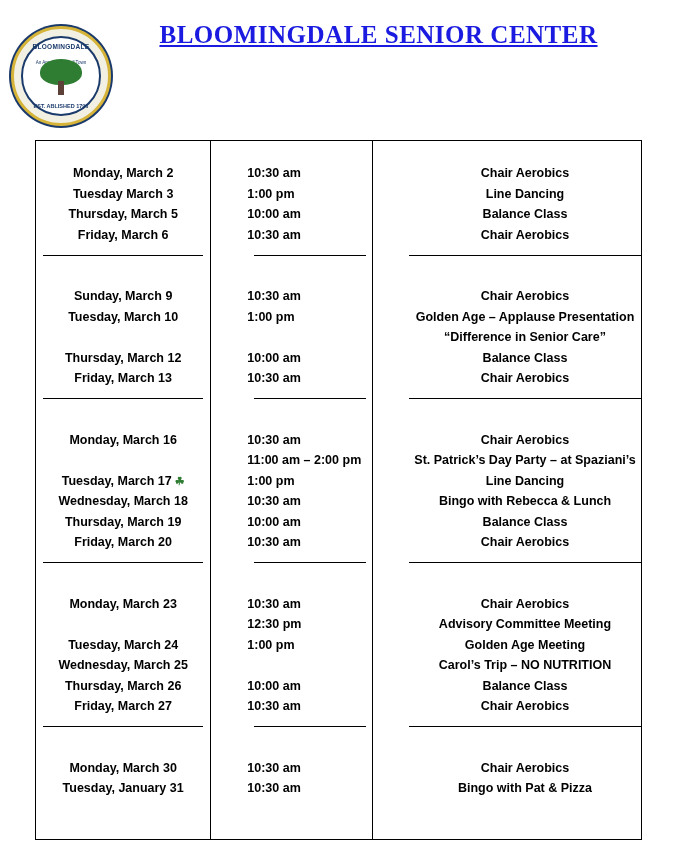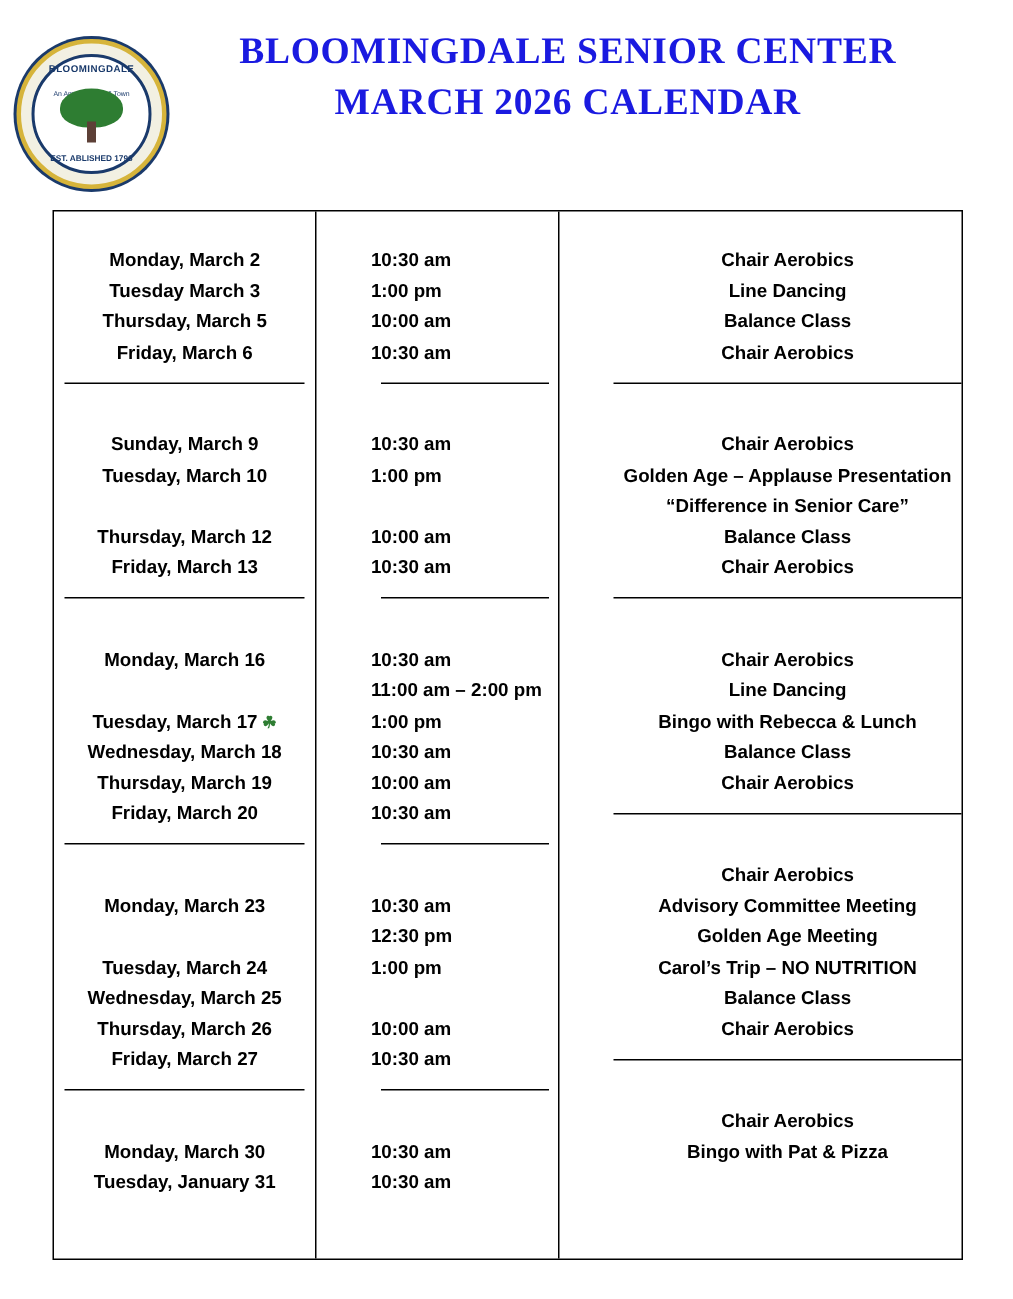--- a/index.html
+++ b/index.html
@@ -103,20 +103,21 @@
     padding-right: 40px;
   }
   .title-line {
     font-family: "Liberation Serif", serif;
     font-weight: bold;
     color: #1a1ae0;
     font-size: 25px;
     letter-spacing: .5px;
     line-height: 1.35;
     white-space: nowrap;
+    text-decoration: underline;
   }
 
   
   .cal-wrap {
     margin: 30px 33px 0 35px;
     border: 1px solid #000000;
     height: 700px;
     box-sizing: border-box;
     display: flex;
     font-size: 12.5px;
@@ -177,21 +178,20 @@
         <div class="tree">
           <div class="tree-canopy"></div>
           <div class="tree-trunk"></div>
         </div>
         <div class="logo-bottom-text">EST. ABLISHED 1796</div>
       </div>
     </div>
   </div>
   <div class="title-wrap">
     <div class="title-line">BLOOMINGDALE SENIOR CENTER</div>
-    <div class="title-line">MARCH 2026 CALENDAR</div>
   </div>
 </div>
 
 <div class="cal-wrap">
   <div class="col col-days" id="col-days">
       <div class="cell">Monday, March 2</div>
       <div class="cell">Tuesday March 3</div>
       <div class="cell">Thursday, March 5</div>
       <div class="cell">Friday, March 6</div>
       <div class="rule days">
@@ -283,20 +283,21 @@
       <div class="cell">Chair Aerobics</div>
       <div class="cell">Golden Age – Applause Presentation</div>
       <div class="cell">“Difference in Senior Care”</div>
       <div class="cell">Balance Class</div>
       <div class="cell">Chair Aerobics</div>
       <div class="rule events">
         <i></i>
       </div>
       <div class="cell blank">&nbsp;</div>
       <div class="cell">Chair Aerobics</div>
+      <div class="cell">St. Patrick’s Day Party – at Spaziani’s</div>
       <div class="cell">Line Dancing</div>
       <div class="cell">Bingo with Rebecca &amp; Lunch</div>
       <div class="cell">Balance Class</div>
       <div class="cell">Chair Aerobics</div>
       <div class="rule events">
         <i></i>
       </div>
       <div class="cell blank">&nbsp;</div>
       <div class="cell">Chair Aerobics</div>
       <div class="cell">Advisory Committee Meeting</div>

